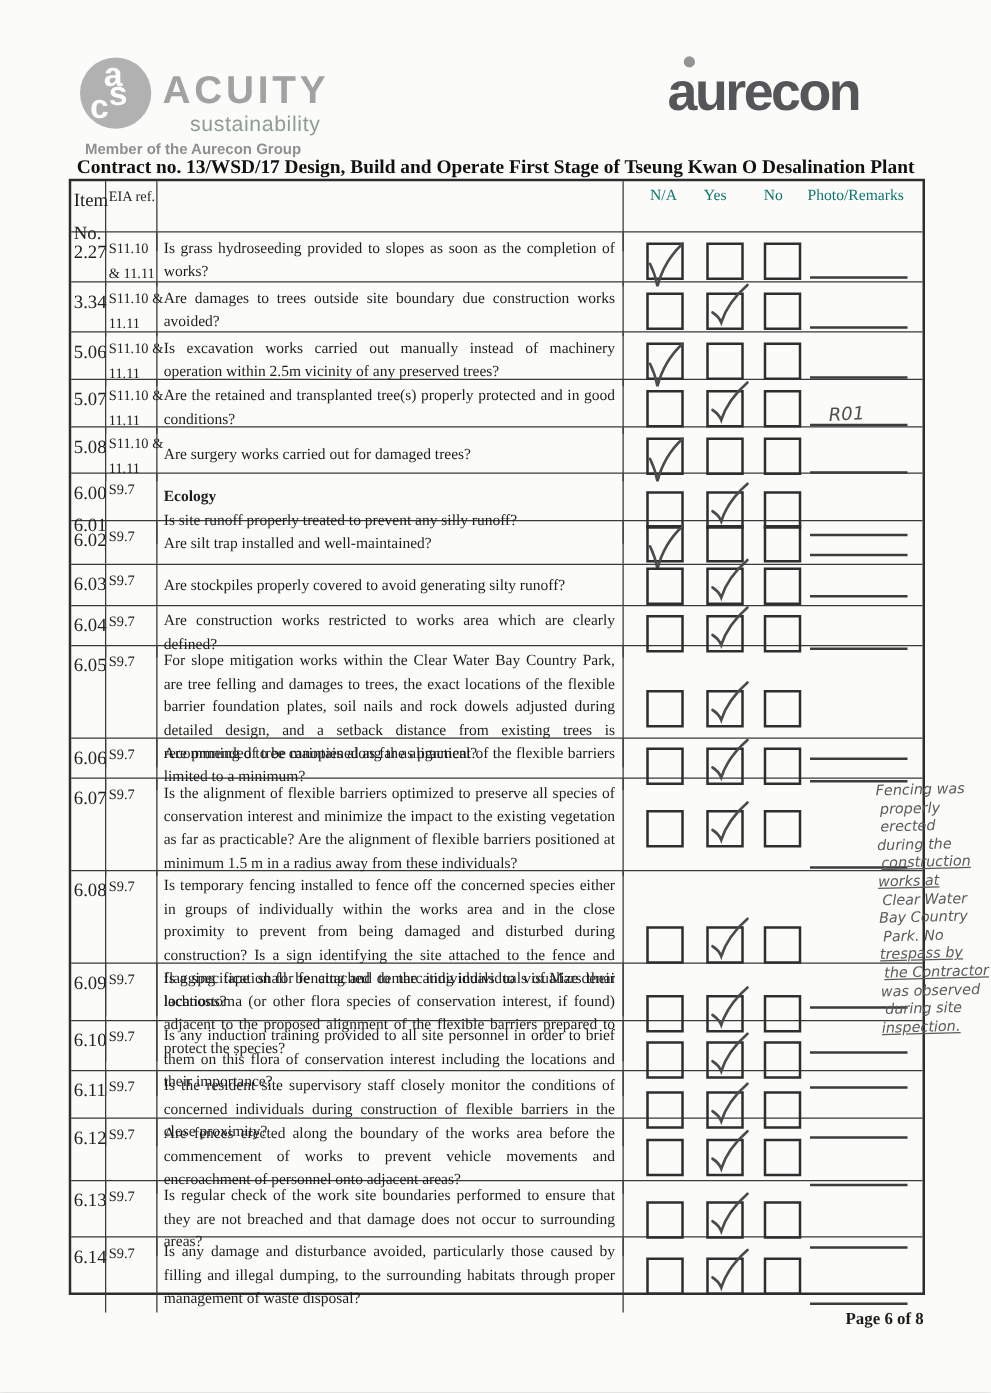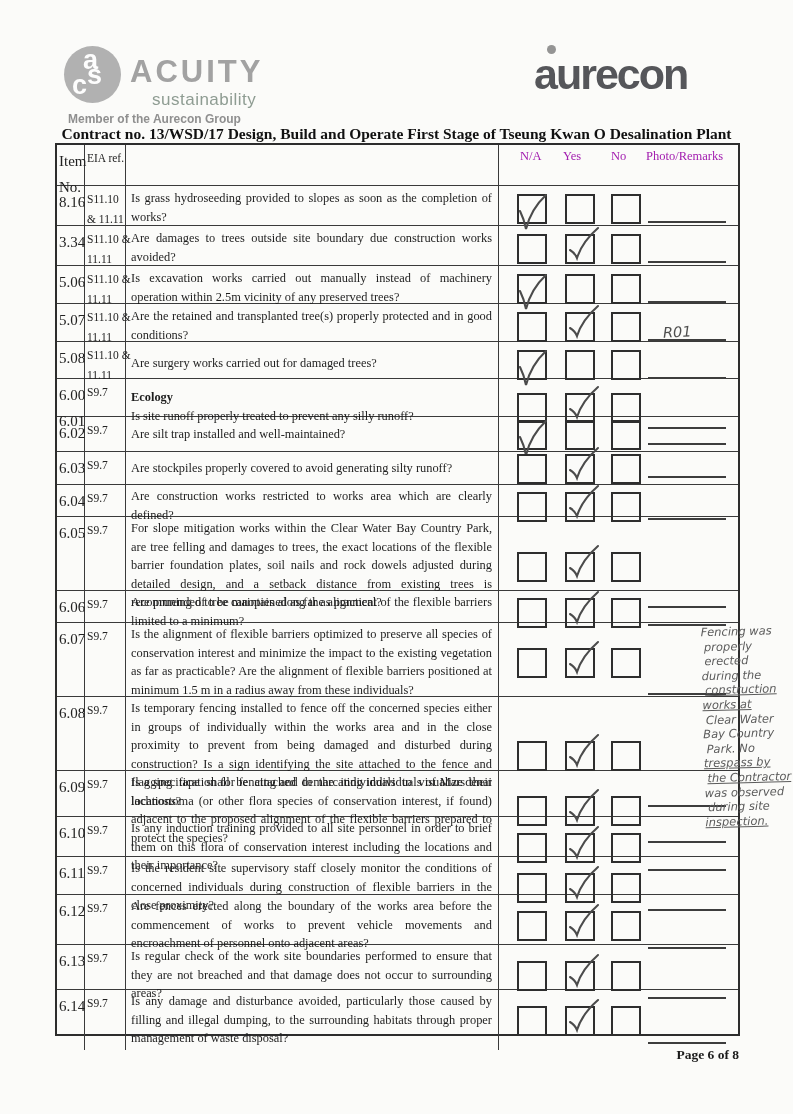--- a/index.html
+++ b/index.html
@@ -51,21 +51,21 @@
   .b1{left:18px;} .b2{left:66px;} .b3{left:112px;}
   .rline{position:absolute;right:12px;bottom:6px;width:78px;height:0;
          border-bottom:2px solid #3d3d3d;}
   .tick{position:absolute;overflow:visible;}
   .tick path{stroke:#4b4b4b;stroke-width:2.1;fill:none;stroke-linecap:round;}
   .t-yes{left:-2px;top:-11px;width:36px;height:40px;}
   .t-na{left:-6px;top:-4px;width:38px;height:44px;}
 
   
   .hrow{height:40px;}
-  .hl{position:absolute;top:4px;font-size:12.5px;color:#a21caf;}
+  .hl{position:absolute;top:4px;font-size:12.5px;color:#0f766e;}
   .l-na{left:21px;} .l-yes{left:64px;} .l-no{left:112px;} .l-photo{left:147px;}
 
   
   .hand{position:absolute;left:646px;top:479px;width:96px;
         font-family:"DejaVu Sans",sans-serif;font-style:italic;font-size:11.5px;
         line-height:14.6px;color:#5b5b5b;transform:rotate(-1.5deg);}
   .hand span{display:block;}
   .hand span:nth-child(even){margin-left:3px;}
   .hand span.u{text-decoration:underline;}
   .remark-text{position:absolute;right:46px;bottom:7px;font-family:"DejaVu Sans",sans-serif;
@@ -104,21 +104,21 @@
       <div class="cell c-right">
         <span class="hl l-na">N/A</span>
         <span class="hl l-yes">Yes</span>
         <span class="hl l-no">No</span>
         <span class="hl l-photo">Photo/Remarks</span>
       </div>
     </div>
     <div id="rows">
         <div class="row" style="height: 40px;">
           <div class="cell c-item">
-            <span>8.16</span>
+            <span>2.27</span>
           </div>
           <div class="cell c-eia">
             <span>S11.10</span>
             <span>&amp; 11.11</span>
           </div>
           <div class="cell c-q">
             <div class="inner"><span>Is grass hydroseeding provided to slopes as soon as the completion of works?</span></div>
           </div>
           <div class="cell c-right">
             <div class="cb b1">

